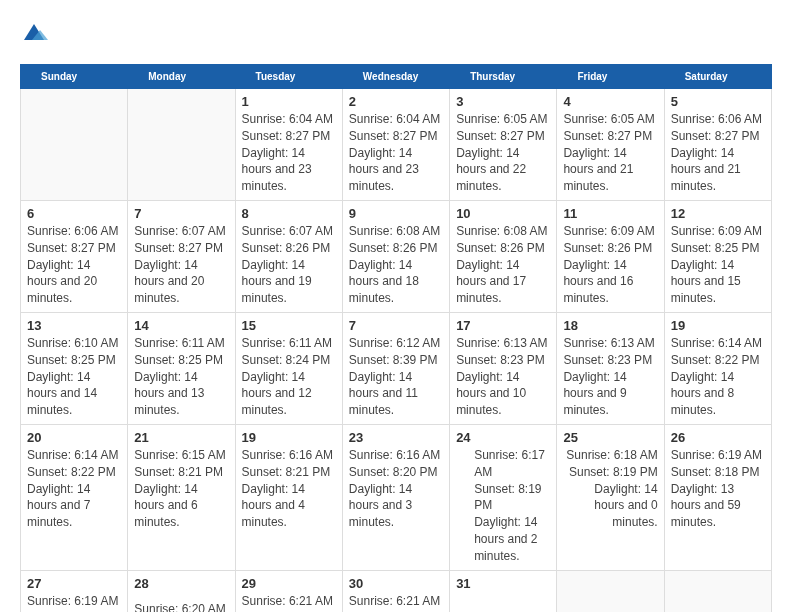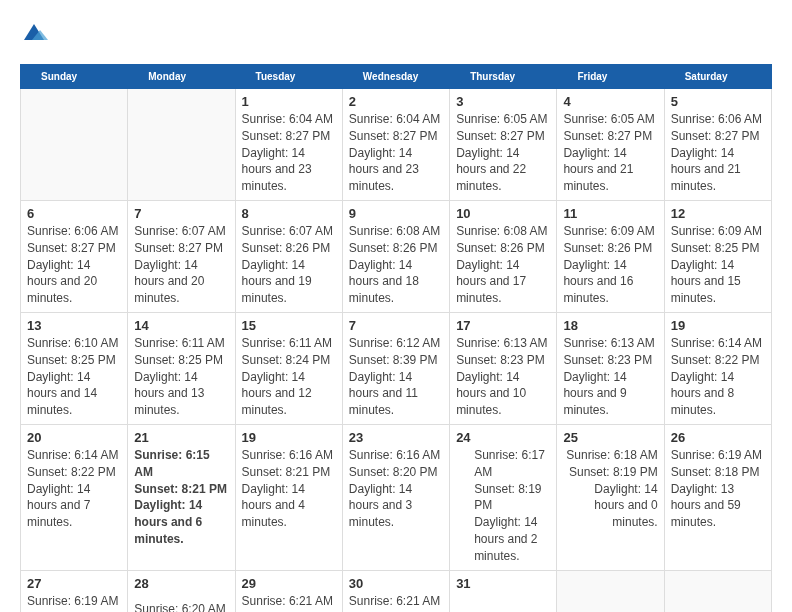--- a/index.html
+++ b/index.html
@@ -250,21 +250,21 @@
       </tr>
       <tr>
         <td>
           <span class="day-number">20</span>
           <div class="day-info" style="white-space: pre-line;">Sunrise: 6:14 AM
 Sunset: 8:22 PM
 Daylight: 14 hours and 7 minutes.</div>
         </td>
         <td>
           <span class="day-number">21</span>
-          <div class="day-info" style="white-space: pre-line; font-weight: bold;">Sunrise: 6:15 AM
+          <div class="day-info" style="white-space: pre-line;">Sunrise: 6:15 AM
 Sunset: 8:21 PM
 Daylight: 14 hours and 6 minutes.</div>
         </td>
         <td>
           <span class="day-number">19</span>
           <div class="day-info" style="white-space: pre-line;">Sunrise: 6:16 AM
 Sunset: 8:21 PM
 Daylight: 14 hours and 4 minutes.</div>
         </td>
         <td>

